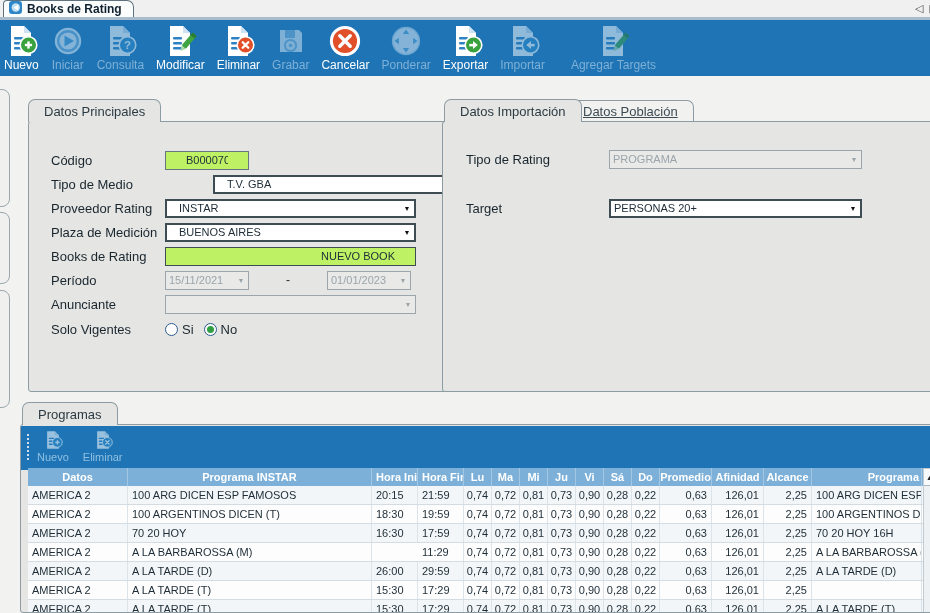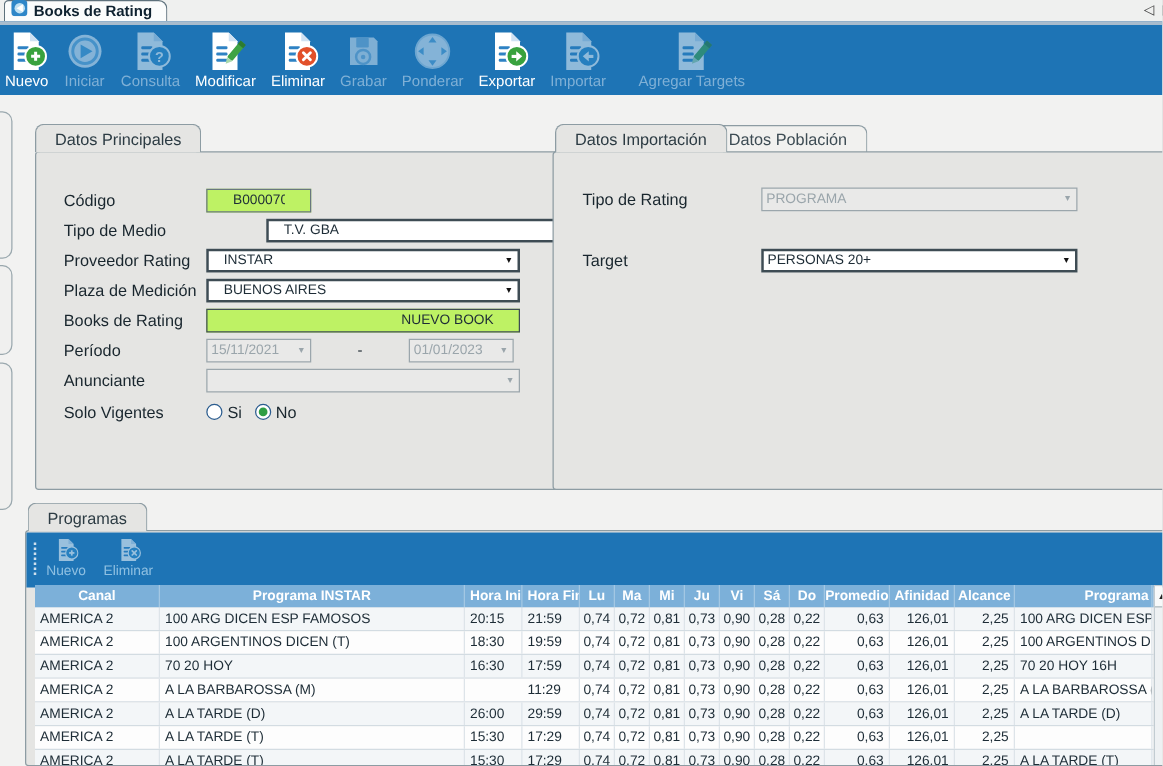--- a/index.html
+++ b/index.html
@@ -27,21 +27,21 @@
   .tb-btn.agregar{margin-left:14px;}
 
   
   .sidebox{position:absolute;left:-11px;width:19px;background:#f0f0ef;border:1px solid #9aa8ae;border-radius:8px;}
 
   
   .groupbox{position:absolute;background:#e5e5e3;border:1px solid #8d9ca3;border-radius:3px;box-sizing:border-box;z-index:2;overflow:hidden;}
   .gtab{position:absolute;height:23px;background:#e5e5e3;border:1px solid #8d9ca3;border-bottom:none;
         border-radius:7px 7px 0 0;display:flex;align-items:center;padding:0 15px;font-size:13px;
         color:#2c3b43;z-index:3;box-sizing:border-box;white-space:nowrap;}
-  .gtab.inactive{background:#f1f1ef;z-index:1;height:22px;color:#3d4c54;}
+  .gtab.inactive{background:#f1f1ef;z-index:1;height:22px;color:#3d4c54;text-decoration:underline;}
 
   
   .frow{position:absolute;display:flex;align-items:center;height:20px;}
   .flabel{font-size:13px;color:#19262e;white-space:nowrap;}
   .lw{width:114px;} .rw{width:143px;}
   .ftext{border:1px solid #68777f;background:#bef264;color:#1d2c36;font-size:11px;height:19px;
          padding:0 20px;box-sizing:border-box;font-family:inherit;outline:none;}
   .ftext.wide{width:251px;border:1.5px solid #3e4c54;text-align:right;}
   .ftext.small{width:84px;}
   .combo{height:19px;border:2px solid #3e4c54;background:#fff;display:flex;align-items:center;
@@ -176,20 +176,29 @@
         <span class="tb-icon">
           <svg width="34" height="34" viewBox="0 0 34 34">
             <path d="M6 6h19l3 3v19H6z" fill="#ddeaf4"></path>
             <rect x="11" y="6" width="10" height="8" rx="1" fill="#7fb3da"></rect>
             <circle cx="16.5" cy="21.5" r="5.6" fill="none" stroke="#7fb3da" stroke-width="2"></circle>
             <circle cx="16.5" cy="21.5" r="1.8" fill="#7fb3da"></circle>
           </svg>
         </span>
         <span class="tb-label">Grabar</span>
       </div>
+      <div class="tb-btn">
+        <span class="tb-icon">
+          <svg width="34" height="34" viewBox="0 0 34 34">
+            <circle cx="17" cy="17" r="13.6" fill="#e2502a" stroke="#fff" stroke-width="3"></circle>
+            <path d="M11.8 11.8l10.4 10.4M22.2 11.8L11.8 22.2" stroke="#fff" stroke-width="3.4" stroke-linecap="round"></path>
+          </svg>
+        </span>
+        <span class="tb-label">Cancelar</span>
+      </div>
       <div class="tb-btn disabled">
         <span class="tb-icon">
           <svg width="34" height="34" viewBox="0 0 34 34">
             <circle cx="17" cy="17" r="13.4" fill="#e9f3fa"></circle>
             <circle cx="17" cy="17" r="13.4" fill="none" stroke="#bcd8ec" stroke-width="1.5"></circle>
             <g fill="#5aa5d8">
               <path d="M17 5.5l3.2 4.4h-6.4z"></path>
               <path d="M17 28.5l-3.2-4.4h6.4z"></path>
               <path d="M5.5 17l4.4-3.2v6.4z"></path>
               <path d="M28.5 17l-4.4 3.2v-6.4z"></path>
@@ -370,21 +379,21 @@
               <rect x="10" y="23" width="9" height="2.4" rx="1" fill="#2e82c4"></rect>
               <circle cx="24.5" cy="21" r="8.3" fill="#2f8bca" stroke="#fff" stroke-width="1.6"></circle>
               <path d="M21.7 18.2l5.6 5.6M27.3 18.2l-5.6 5.6" stroke="#fff" stroke-width="2.3" stroke-linecap="round"></path>
             </svg>
           </span>
           <span class="tb-label">Eliminar</span>
         </div>
       </div>
     <div class="tablewrap" id="prog-table">
         <div class="thead">
-          <div class="th" style="width: 100px;">Canal</div>
+          <div class="th" style="width: 100px;">Datos</div>
           <div class="th" style="width: 244px;">Programa INSTAR</div>
           <div class="th al" style="width: 46px;">Hora Ini</div>
           <div class="th al" style="width: 46px;">Hora Fin</div>
           <div class="th" style="width: 28px;">Lu</div>
           <div class="th" style="width: 28px;">Ma</div>
           <div class="th" style="width: 28px;">Mi</div>
           <div class="th" style="width: 28px;">Ju</div>
           <div class="th" style="width: 28px;">Vi</div>
           <div class="th" style="width: 28px;">Sá</div>
           <div class="th" style="width: 28px;">Do</div>

